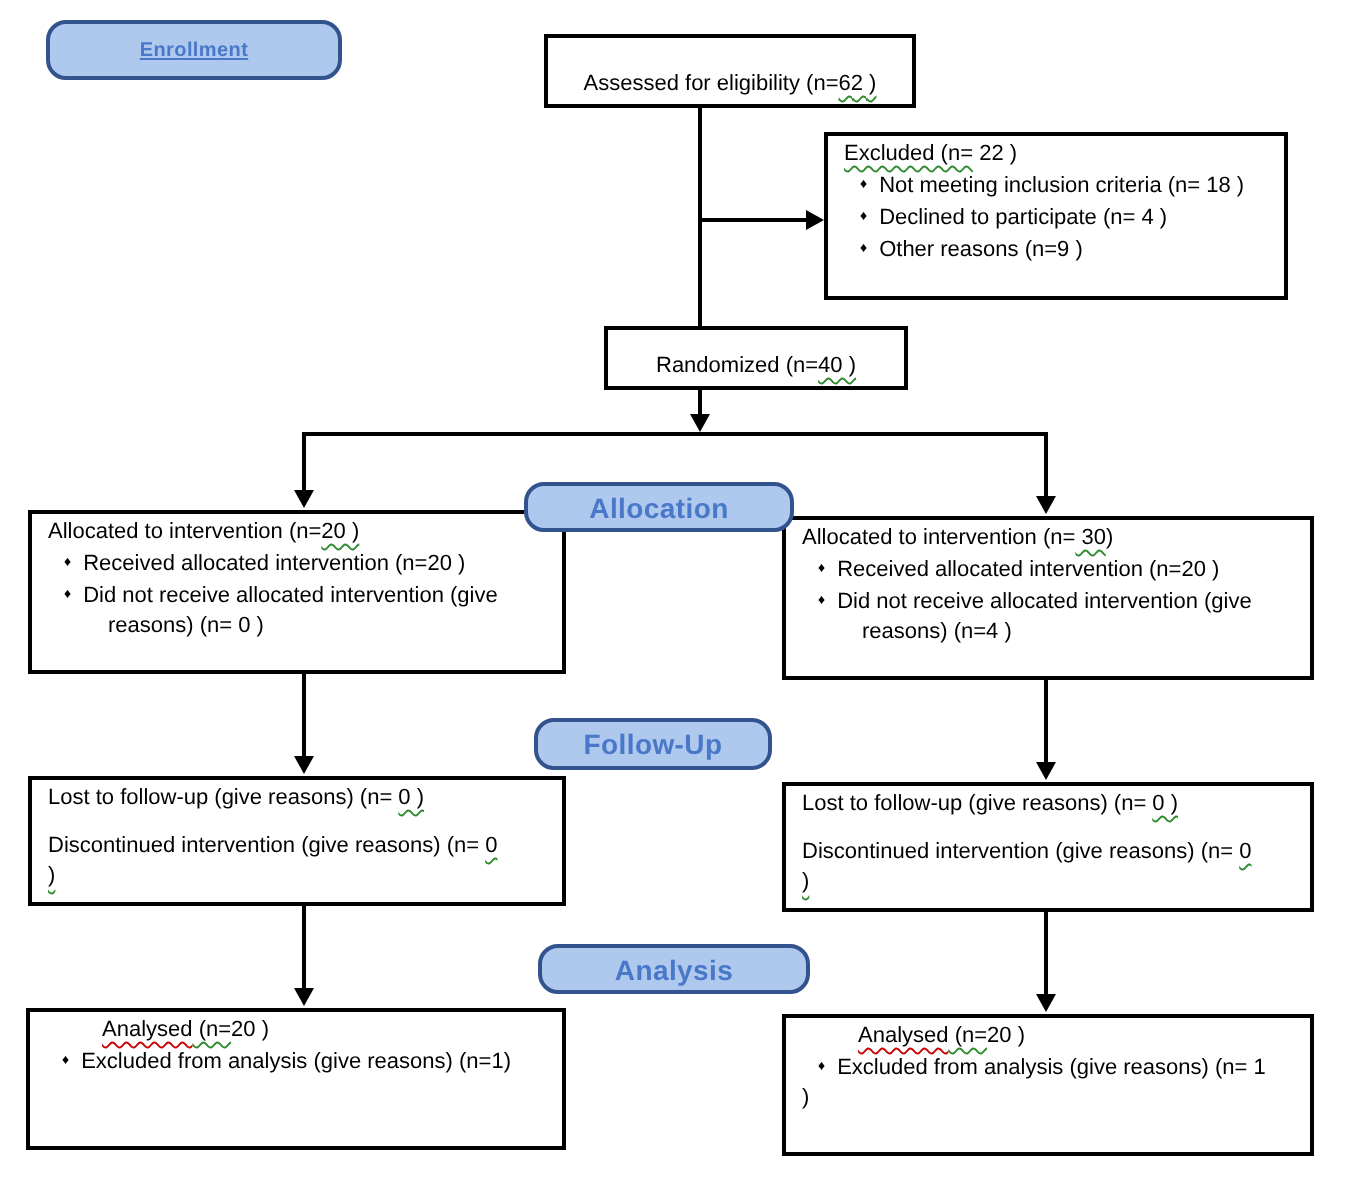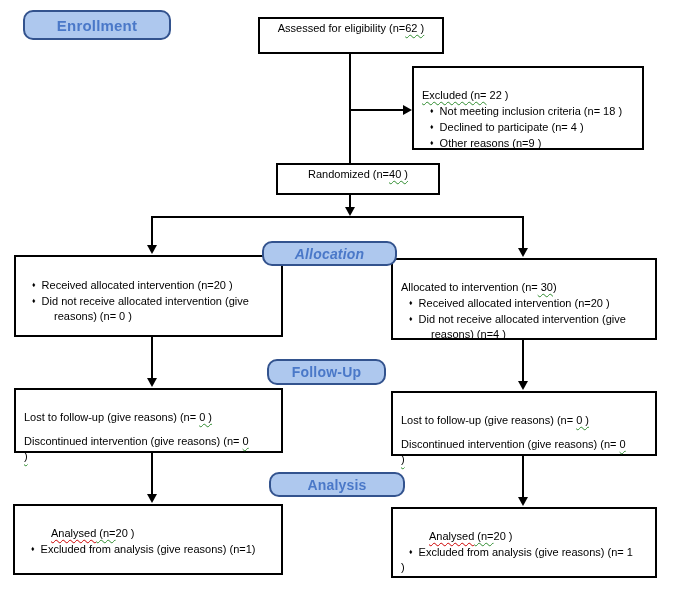--- a/index.html
+++ b/index.html
@@ -9,52 +9,52 @@
     --label-fill:#aec8ee; --label-border:#33538e; --label-text:#4a78c8;
     --box-border:#000000; --sq-green:#2e8b2e; --sq-red:#cc0000;
   }
   svg.connectors { position:absolute; left:0; top:0; z-index:0; }
   svg.connectors line { stroke:#000; stroke-width:2; }
   svg.connectors polygon { fill:#000; }
 
   .fbox {
     position:absolute; box-sizing:border-box; z-index:1;
     border:2px solid var(--box-border); background:#fff;
-    font-size:11px; line-height:15px; color:#000; padding:20px 8px;
+    font-size:11px; line-height:15px; color:#000; padding:2px 8px;
   }
-  .fbox.center { display:flex; align-items:flex-start; justify-content:center;
-    text-align:center; padding:2px 4px; }
+  .fbox.center { display:flex; align-items:flex-end; justify-content:center;
+    text-align:center; padding:2px 4px;margin-left:14px; }
 
   .slabel {
     position:absolute; box-sizing:border-box; z-index:2;
     border:2px solid var(--label-border); background:var(--label-fill);
     color:var(--label-text); font-weight:bold; font-size:14px;
     display:flex; align-items:center; justify-content:center;
     border-radius:10px; letter-spacing:0.2px;
   }
-  .slabel.big { font-size:15px; }
+  .slabel.big { font-size:10px;text-decoration:underline; }
 
   .line { margin:0; }
   .line.bullet { padding-left:30px; text-indent:-22px; }
   .line.gap { height:9px; }
   .bullet-char { font-size:7px; margin-right:6px; vertical-align:2px; }
 
   .wavy-green { text-decoration-line:underline; text-decoration-style:wavy;
     text-decoration-color:var(--sq-green); text-decoration-thickness:1px;
     text-underline-offset:2px; }
   .wavy-red { text-decoration-line:underline; text-decoration-style:wavy;
     text-decoration-color:var(--sq-red); text-decoration-thickness:1px;
     text-underline-offset:2px;margin-left:28px; }
 
   
   #label-enrollment { left:23px;  top:10px;  width:148px; height:30px; }
   #box-assessed     { left:258px; top:17px;  width:186px; height:37px; }
   #box-excluded     { left:412px; top:66px;  width:232px; height:84px; }
-  #box-randomized   { left:276px; top:163px; width:164px; height:32px; }
-  #label-allocation { left:262px; top:241px; width:135px; height:25px;font-style:italic; }
+  #box-randomized   { left:288px; top:163px; width:152px; height:32px; }
+  #label-allocation { left:262px; top:241px; width:135px; height:25px; }
   #box-alloc-left   { left:14px;  top:255px; width:269px; height:82px; }
   #box-alloc-right  { left:391px; top:258px; width:266px; height:82px; }
   #label-followup   { left:267px; top:359px; width:119px; height:26px; }
   #box-follow-left  { left:14px;  top:388px; width:269px; height:65px; }
   #box-follow-right { left:391px; top:391px; width:266px; height:65px; }
   #label-analysis   { left:269px; top:472px; width:136px; height:25px; }
   #box-analysis-left  { left:13px;  top:504px; width:270px; height:71px; }
   #box-analysis-right { left:391px; top:507px; width:266px; height:71px; }
 </style>
 </head>
@@ -102,20 +102,21 @@
       <div class="line bullet"><span class="bullet-char">♦</span><span>Other reasons (n=9  )</span></div>
     </div>
 
   <div id="box-randomized" class="fbox center" style="text-align: center;">
       <div class="line text"><span>Randomized (n=</span><span class="wavy-green">40 )</span></div>
     </div>
 
   <div id="label-allocation" class="slabel">Allocation</div>
 
   <div id="box-alloc-left" class="fbox">
+      <div class="line text"><span>Allocated to intervention (n=</span><span class="wavy-green">20 )</span></div>
       <div class="line bullet"><span class="bullet-char">♦</span><span>Received allocated intervention (n=20  )</span></div>
       <div class="line bullet"><span class="bullet-char">♦</span><span>Did not receive allocated intervention (give reasons) (n= 0 )</span></div>
     </div>
 
   <div id="box-alloc-right" class="fbox">
       <div class="line text"><span>Allocated to intervention (n=</span><span class="wavy-green"> 30</span><span>)</span></div>
       <div class="line bullet"><span class="bullet-char">♦</span><span>Received allocated intervention (n=20  )</span></div>
       <div class="line bullet"><span class="bullet-char">♦</span><span>Did not receive allocated intervention (give reasons) (n=4  )</span></div>
     </div>
 

